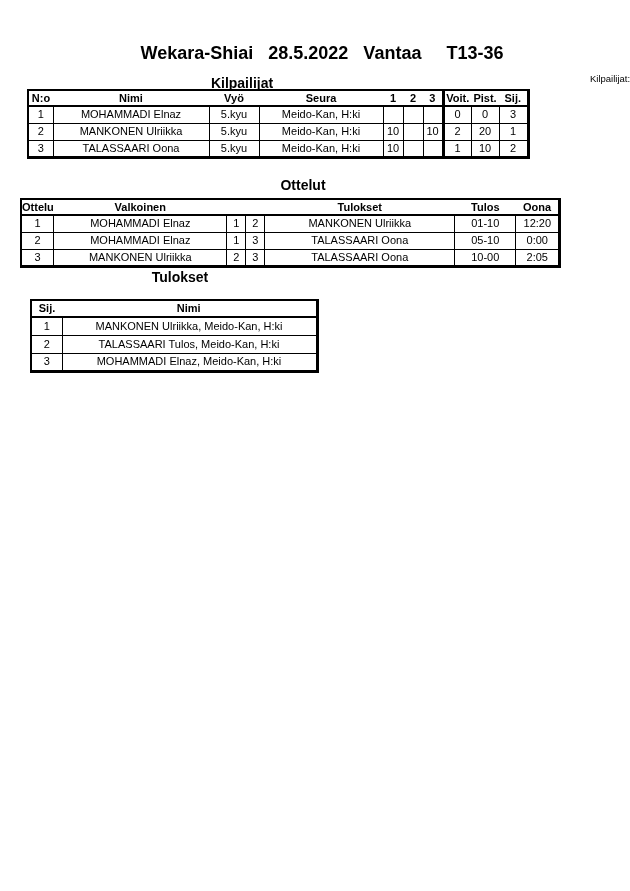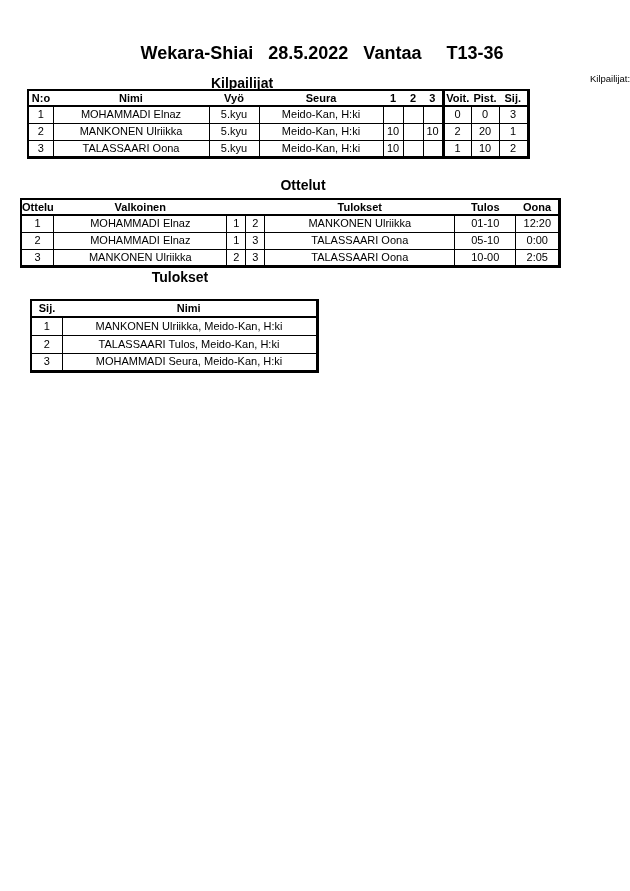--- a/index.html
+++ b/index.html
@@ -202,17 +202,17 @@
       <tr>
         <td>1</td>
         <td class="al">MANKONEN Ulriikka, Meido-Kan, H:ki</td>
       </tr>
       <tr>
         <td>2</td>
         <td class="al">TALASSAARI Tulos, Meido-Kan, H:ki</td>
       </tr>
       <tr>
         <td>3</td>
-        <td class="al">MOHAMMADI Seura, Meido-Kan, H:ki</td>
+        <td class="al">MOHAMMADI Elnaz, Meido-Kan, H:ki</td>
       </tr>
     </tbody>
   </table>
 </div>
 
 </body></html>

